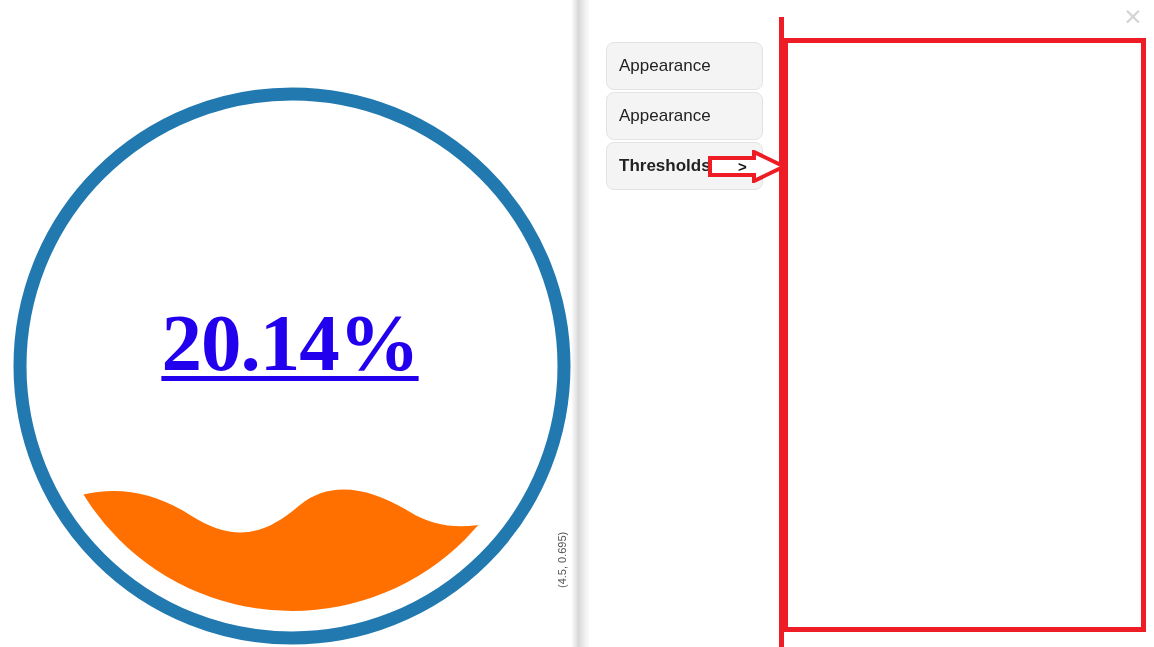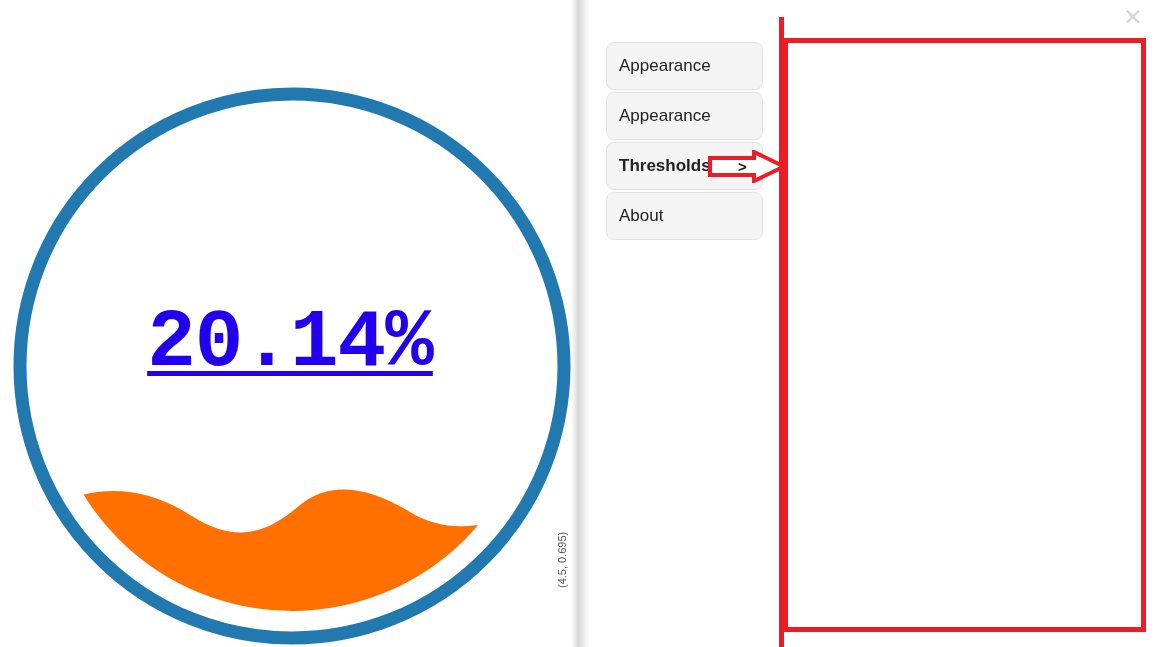--- a/index.html
+++ b/index.html
@@ -23,21 +23,21 @@
     width: 580px; height: 647px;
     background: #ffffff;
     overflow: hidden;
   }
   #gauge-svg { position: absolute; left: 0; top: 0; }
   #gauge-value {
     position: absolute;
     left: 0; top: 303px;
     width: 580px;
     text-align: center;
-    font-family: Liberation Mono, monospace;
+    font-family: Liberation Serif, serif;
     font-weight: bold;
     font-size: 81px;
     line-height: 1;
     color: #2200ee;
     letter-spacing: -1px;
   }
   #gauge-value span {
     text-decoration: underline;
     text-decoration-thickness: 5px;
     text-underline-offset: 6px;
@@ -166,23 +166,20 @@
     <div id="tabs">
       <div class="tab">
         <span>Appearance</span>
       </div>
       <div class="tab">
         <span>Appearance</span>
       </div>
       <div class="tab active">
         <span>Thresholds</span>
       </div>
-      <div class="tab">
-        <span>About</span>
-      </div>
     </div>
 
   </div>
 
   <div id="red-divider" style="background: rgb(238, 28, 37);"></div>
   <div id="red-box" style="border-color: rgb(238, 28, 37);"></div>
   <svg id="red-arrow" viewBox="0 0 78 33">
     <path d="M 2 8 L 46 8 L 46 2 L 76 16.5 L 46 31 L 46 25 L 2 25 Z" fill="#ffffff" stroke="#ee1c25" stroke-width="4" stroke-linejoin="miter"></path>
     <text x="30" y="22" font-family="Liberation Sans, sans-serif" font-size="15" font-weight="bold" fill="#111111">&gt;</text>
   </svg>

